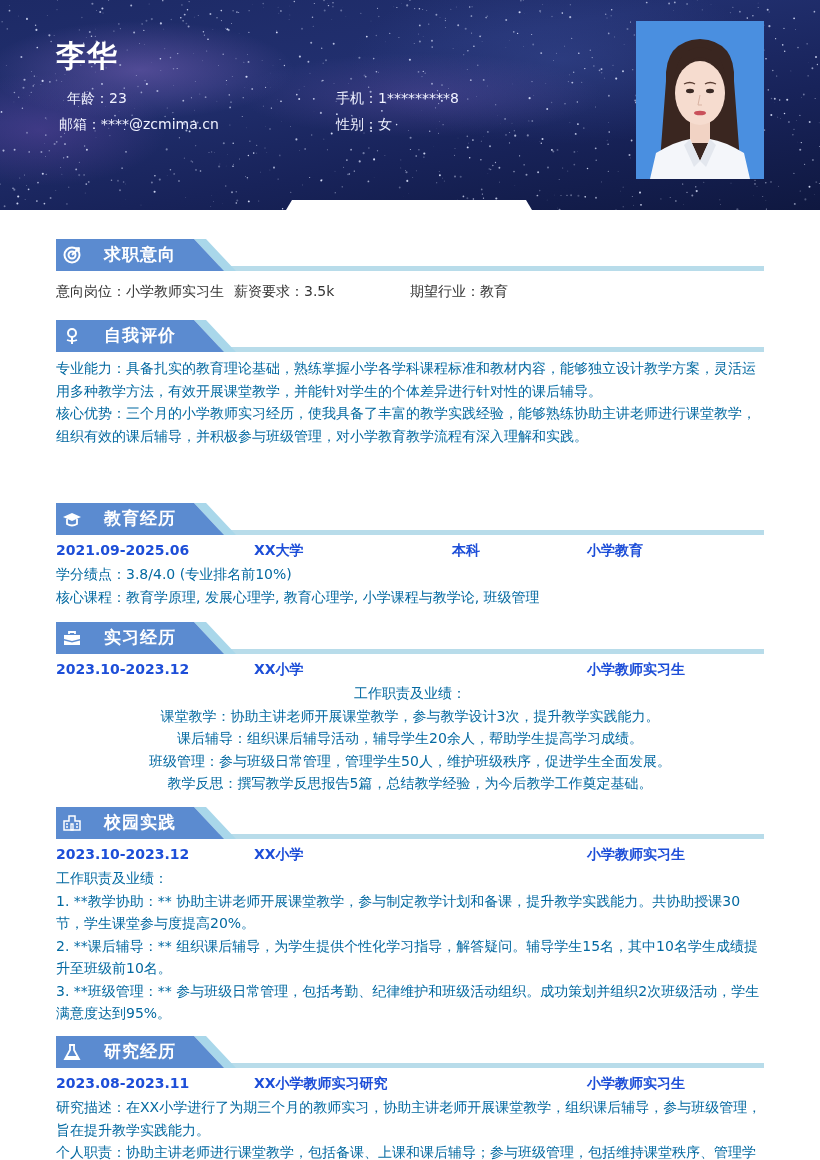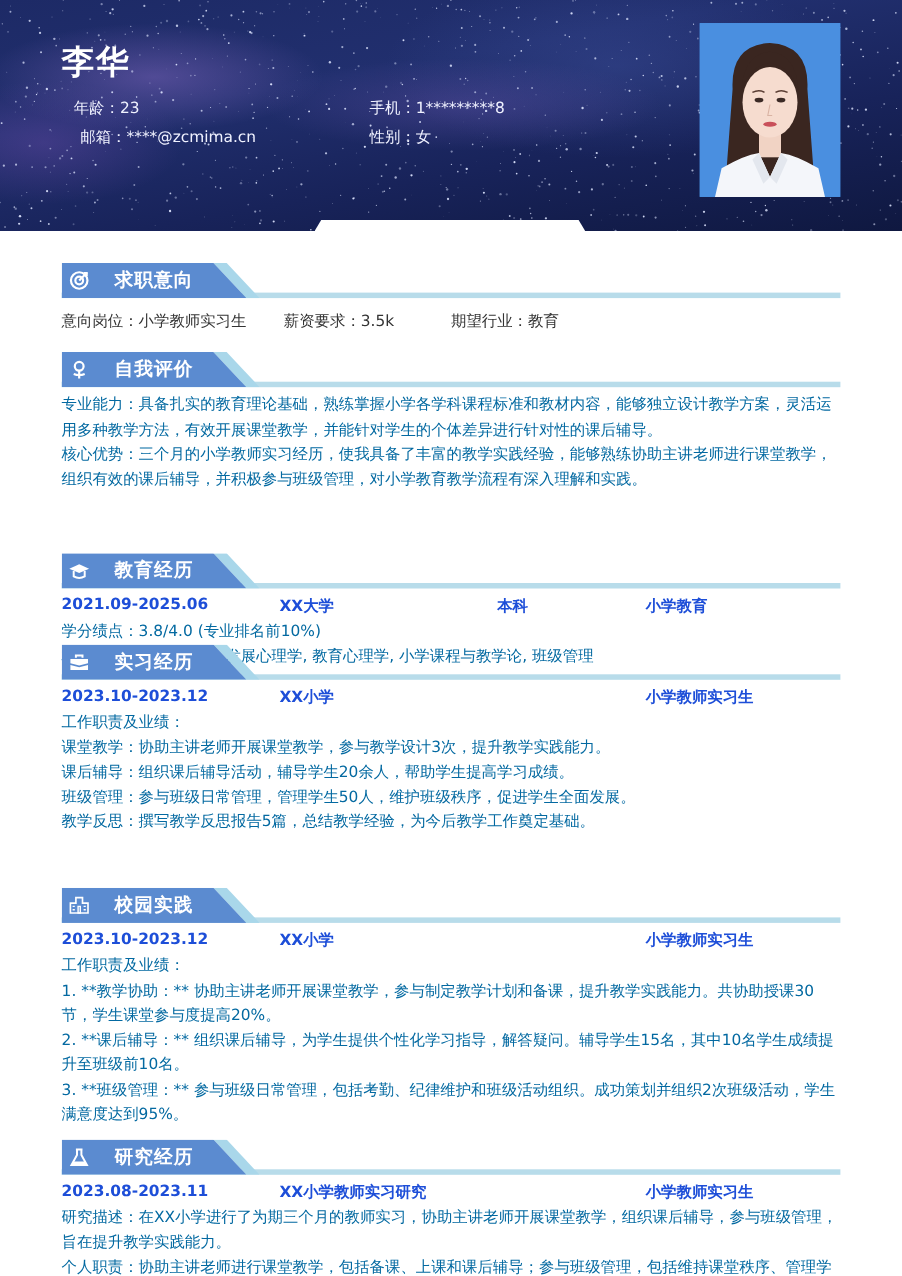--- a/index.html
+++ b/index.html
@@ -955,21 +955,21 @@
       <circle cx="532.3" cy="121.0" r="0.91" fill="#dfe6ff" opacity="0.40"></circle>
       <circle cx="590.3" cy="50.2" r="0.75" fill="#dfe6ff" opacity="0.47"></circle>
       <circle cx="13.9" cy="101.9" r="0.47" fill="#dfe6ff" opacity="0.29"></circle>
       <circle cx="814.4" cy="11.7" r="0.84" fill="#dfe6ff" opacity="0.72"></circle>
       <circle cx="741.3" cy="128.8" r="0.85" fill="#dfe6ff" opacity="0.51"></circle>
       <circle cx="667.9" cy="142.4" r="0.58" fill="#dfe6ff" opacity="0.64"></circle>
     </svg>
   <div class="name">李华</div>
   <div class="info-item" style="left:56px;top:90px;">年龄：23</div>
   <div class="info-item" style="left:325px;top:90px;">手机：1*********8</div>
-  <div class="info-item" style="left:62px;top:116px;text-align:right;">邮箱：****@zcmima.cn</div>
+  <div class="info-item" style="left:48px;top:116px;text-align:right;">邮箱：****@zcmima.cn</div>
   <div class="info-item" style="left:325px;top:116px;">性别：女</div>
 
   <div class="photo">
     <svg width="128" height="158" viewBox="0 0 128 158">
       <rect width="128" height="158" fill="#4a8fe0"></rect>
 
       <path d="M30 60 Q28 20 64 18 Q100 20 98 60 L104 140 L24 140 Z" fill="#3a2620"></path>
 
       <rect x="54" y="100" width="20" height="22" fill="#f1d3c4"></rect>
 
@@ -1002,21 +1002,21 @@
     <svg class="icon" viewBox="0 0 20 20">
       <circle cx="10" cy="10" r="7.5" fill="none" stroke="#fff" stroke-width="2"></circle>
       <circle cx="10" cy="10" r="3.5" fill="none" stroke="#fff" stroke-width="2"></circle>
       <path d="M10 10 L17 3" stroke="#fff" stroke-width="2"></path>
       <path d="M14 3 L17 3 L17 6" stroke="#fff" stroke-width="1.6" fill="none"></path>
     </svg>
     <div class="title">求职意向</div>
   </div>
   <div class="row" style="margin-top:10px;font-weight:normal;color:#333;">
     <span style="left:0;">意向岗位：小学教师实习生</span>
-    <span style="left:178px;margin-left:24px;">薪资要求：3.5k</span>
+    <span style="left:178px;">薪资要求：3.5k</span>
     <span style="left:354px;">期望行业：教育</span>
   </div>
 </div>
 
 <div class="section" style="top:320px;">
   <div class="sec-head">
     <div class="line"></div>
     <div class="light"></div>
     <div class="block"></div>
     <svg class="icon" viewBox="0 0 20 20">
@@ -1048,21 +1048,21 @@
     <span style="left:198px;">XX大学</span>
     <span style="left:396px;">本科</span>
     <span style="left:531px;">小学教育</span>
   </div>
   <div class="text">
     <p>学分绩点：3.8/4.0 (专业排名前10%)</p>
     <p>核心课程：教育学原理, 发展心理学, 教育心理学, 小学课程与教学论, 班级管理</p>
   </div>
 </div>
 
-<div class="section" style="top:586px;">
+<div class="section" style="top:622px;text-align:center;">
   <div class="sec-head">
     <div class="line"></div>
     <div class="light"></div>
     <div class="block"></div>
     <svg class="icon" viewBox="0 0 20 20">
       <path d="M7 6 L7 4 L13 4 L13 6" stroke="#fff" stroke-width="1.8" fill="none"></path>
       <path d="M2 7 L18 7 L18 11 L10 13 L2 11 Z" fill="#fff"></path>
       <path d="M2 12.5 L10 14.5 L18 12.5 L18 17 L2 17 Z" fill="#fff"></path>
     </svg>
     <div class="title">实习经历</div>

